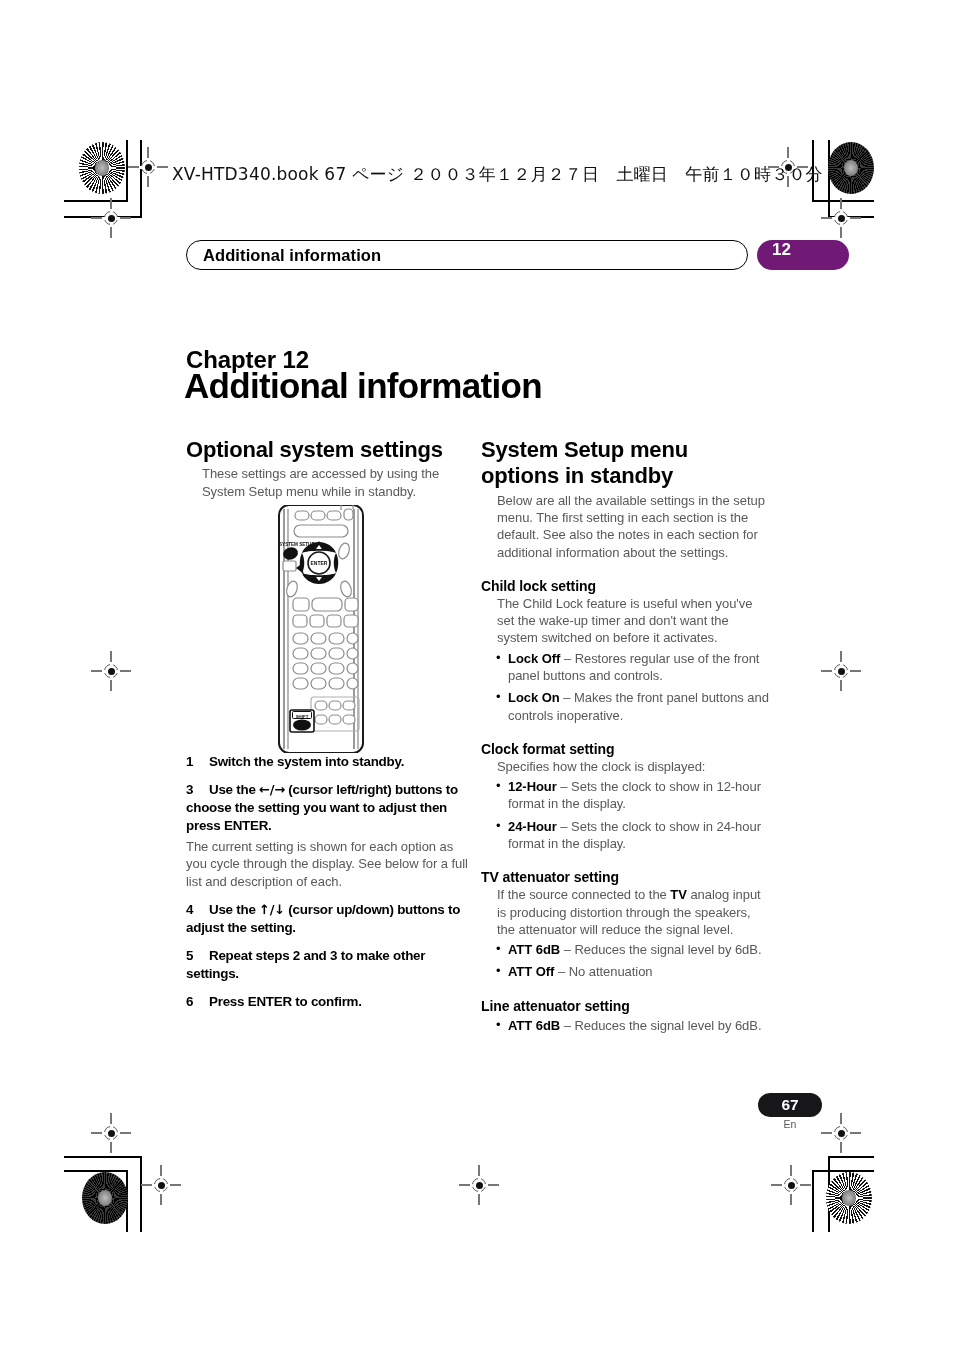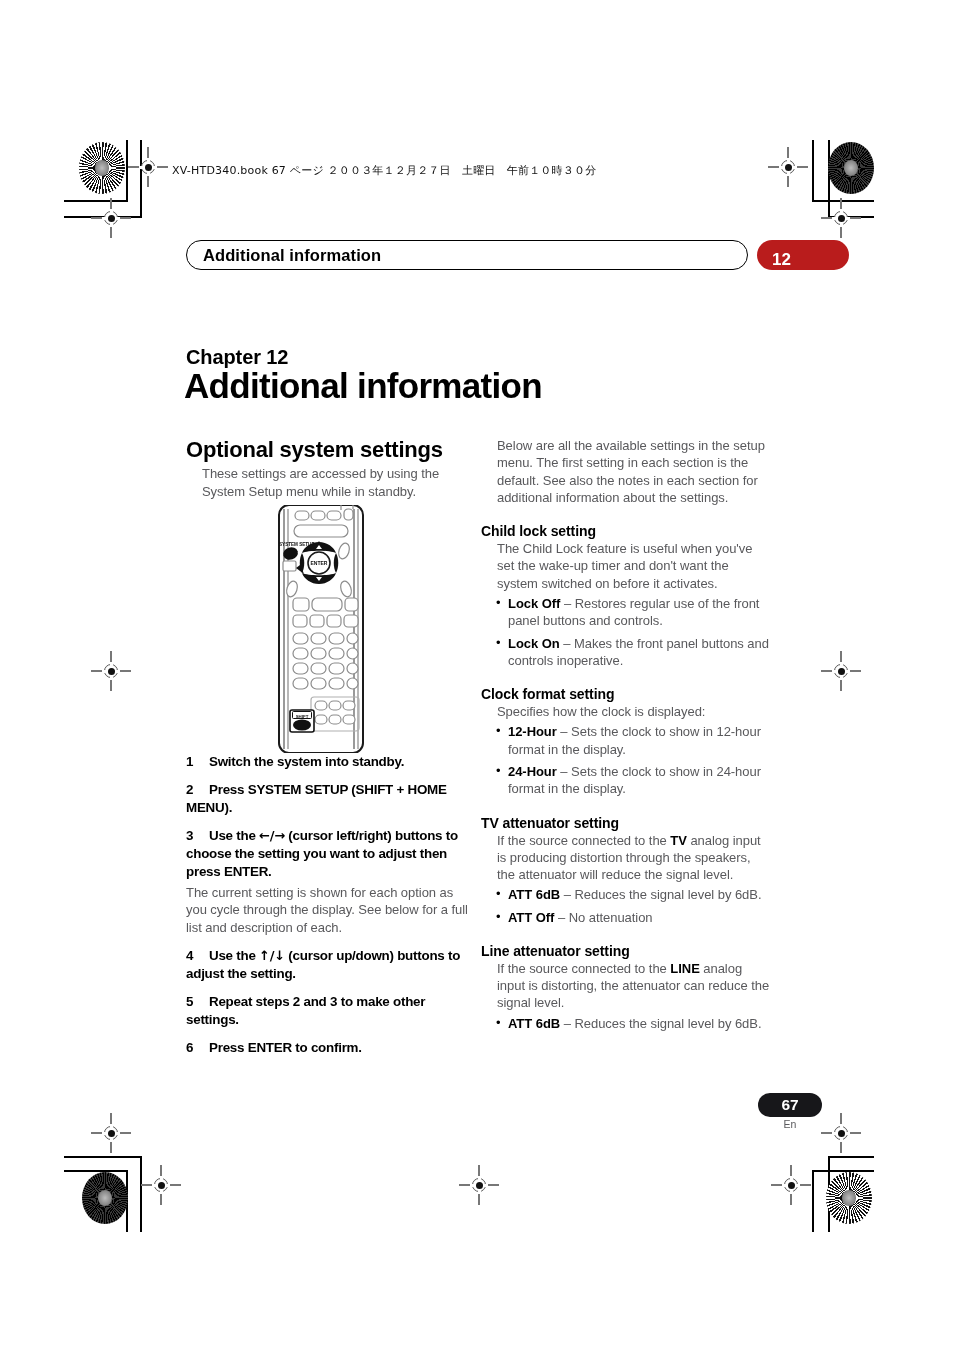--- a/index.html
+++ b/index.html
@@ -85,21 +85,21 @@
   .crop-line {
     position: absolute;
     background: #000;
   }
 
   
   .book-line {
     position: absolute;
     left: 172px;
     top: 163px;
-    font-size: 11px;
+    font-size: 17px;
     letter-spacing: 0.2px;
     color: #111;
     white-space: nowrap;
     font-family: "DejaVu Sans", "Liberation Sans", sans-serif;
   }
 
   .running-head {
     position: absolute;
     left: 186px;
     top: 240px;
@@ -116,39 +116,39 @@
     font-weight: bold;
     padding-left: 16px;
     letter-spacing: 0.1px;
   }
   .chapter-badge {
     position: absolute;
     left: 757px;
     top: 240px;
     width: 92px;
     height: 30px;
-    background: #b91c1c;
+    background: #701a75;
     border-radius: 15px;
     color: #fff;
     display: flex;
-    align-items: flex-end;
+    align-items: flex-start;
     box-sizing: border-box;
   }
   .chapter-badge span {
     font-size: 17px;
     font-weight: bold;
     padding-left: 15px;
   }
 
   
   .chapter-eyebrow {
     position: absolute;
     left: 186px;
     top: 346px;
-    font-size: 20px;
+    font-size: 24px;
     font-weight: bold;
     letter-spacing: -0.1px;
   }
   .chapter-title {
     position: absolute;
     left: 184px;
     top: 366px;
     font-size: 35px;
     font-weight: bold;
     letter-spacing: -0.7px;
@@ -505,23 +505,20 @@
     <ellipse cx="37" cy="220" rx="9" ry="5.5" fill="#111111"></ellipse>
   </svg>
 </div>
 
 <div class="steps">
 
   <div class="step">
     <span class="num">1</span><span>Switch the system into standby.</span>
   </div>
 
-  <div class="step">
-    <span class="num">2</span><span>Press SYSTEM SETUP (SHIFT + HOME MENU).</span>
-  </div>
 
   <div class="step">
     <span class="num">3</span><span>Use the </span><span class="arrowglyph">←/→</span><span> (cursor left/right) buttons to choose the setting you want to adjust then press ENTER.</span>
     <div class="step-note">The current setting is shown for each option as you cycle through the display. See below for a full list and description of each.</div>
   </div>
 
   <div class="step">
     <span class="num">4</span><span>Use the </span><span class="arrowglyph">↑/↓</span><span> (cursor up/down) buttons to adjust the setting.</span>
   </div>
 
@@ -529,20 +526,21 @@
     <span class="num">5</span><span>Repeat steps 2 and 3 to make other settings.</span>
   </div>
 
   <div class="step">
     <span class="num">6</span><span>Press ENTER to confirm.</span>
   </div>
 
 </div>
 
 <div class="col col-right">
+  <h2 class="sec">System Setup menu options in standby</h2>
   <p class="body">Below are all the available settings in the setup menu. The first setting in each section is the default. See also the notes in each section for additional information about the settings.</p>
 
   <h3 class="sub">Child lock setting</h3>
   <p class="body">The Child Lock feature is useful when you've set the wake-up timer and don't want the system switched on before it activates.</p>
   <ul class="bullets">
     <li><b>Lock Off</b><span> – </span><span>Restores regular use of the front panel buttons and controls.</span></li>
     <li><b>Lock On</b><span> – </span><span>Makes the front panel buttons and controls inoperative.</span></li>
   </ul>
 
   <h3 class="sub">Clock format setting</h3>
@@ -553,21 +551,20 @@
   </ul>
 
   <h3 class="sub">TV attenuator setting</h3>
   <p class="body"><span>If the source connected to the </span><b>TV</b><span> analog input is producing distortion through the speakers, the attenuator will reduce the signal level.</span></p>
   <ul class="bullets">
     <li><b>ATT 6dB</b><span> – </span><span>Reduces the signal level by 6dB.</span></li>
     <li><b>ATT Off</b><span> – </span><span>No attenuation</span></li>
   </ul>
 
   <h3 class="sub">Line attenuator setting</h3>
-  <p class="body"><span>If the source connected to the </span><b>LINE</b><span> analog input is distorting, the attenuator can reduce the signal level.</span></p>
   <ul class="bullets">
     <li><b>ATT 6dB</b><span> – </span><span>Reduces the signal level by 6dB.</span></li>
   </ul>
 </div>
 
 <div class="page-badge">
   <span>67</span>
 </div>
 <div class="page-lang">En</div>
 

